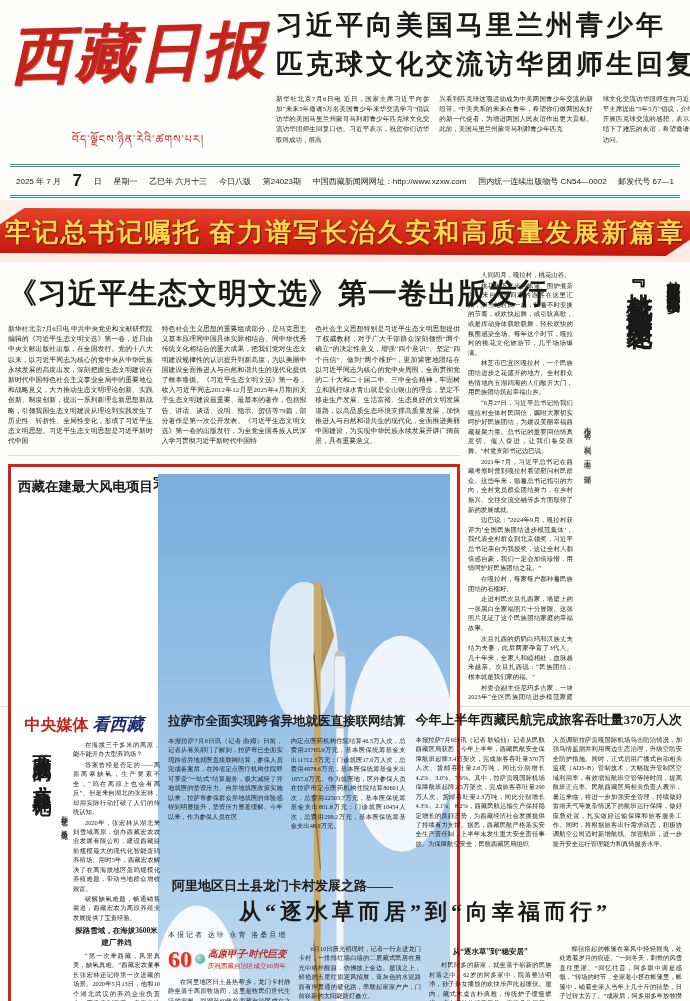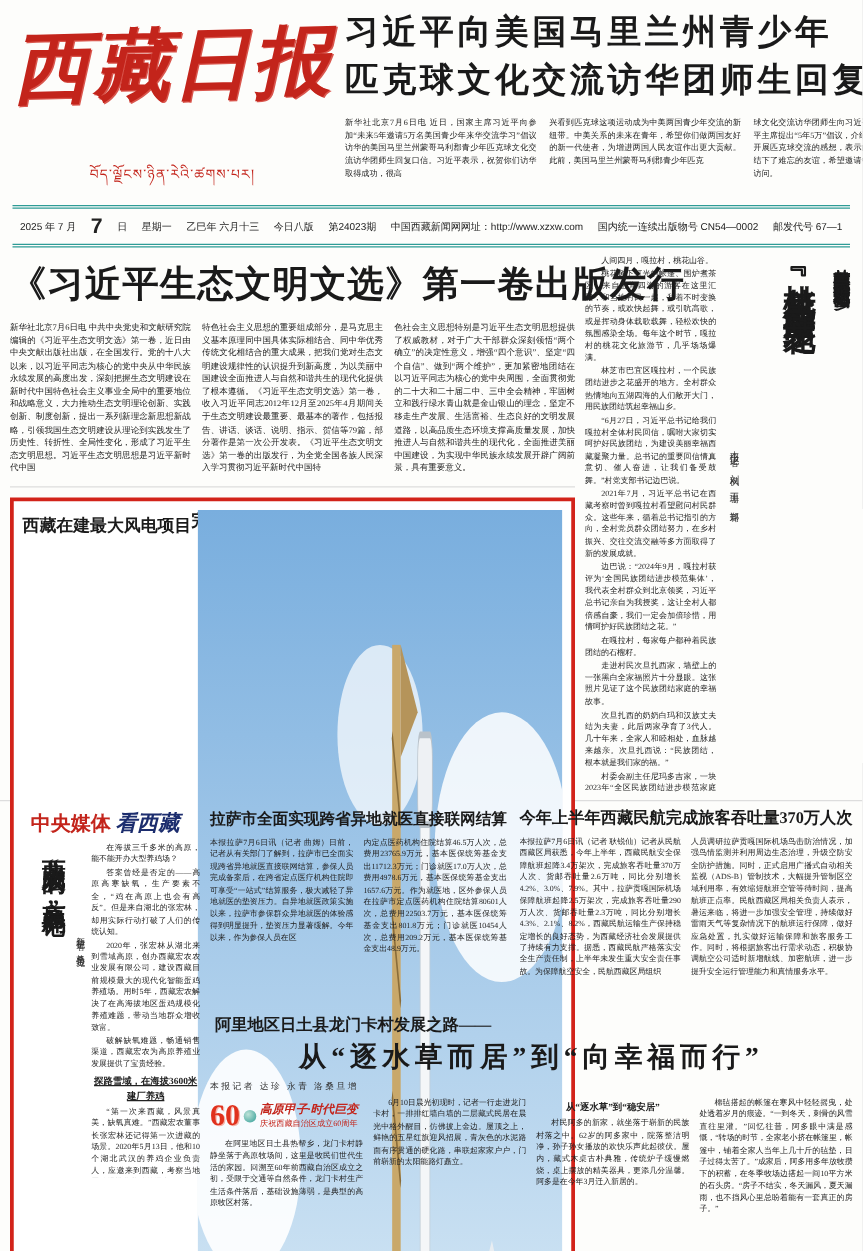--- a/index.html
+++ b/index.html
@@ -67,21 +67,21 @@
   
   .hongnong{width:230px;display:flex;flex-direction:column;}
   .hn-header{text-align:center;font-size:16px;font-weight:900;margin:2px 0 4px;white-space:nowrap;}
   .hn-header .r{color:#c3241b;margin-top:36px;}
   .hn-header .b{color:#1c2d6e;font-style:italic;font-size:17px;margin-top:30px;}
   .hn-content{display:flex;gap:4px;flex:1;overflow:hidden;}
   .hn-headline{width:44px;font-size:19px;font-weight:900;letter-spacing:2px;line-height:1.05;}
   .hn-byline{width:13px;font-size:7px;color:#333;letter-spacing:1px;padding-top:70px;}
   .hn-body{flex:1;font-size:6.3px;line-height:1.5;text-align:justify;color:#222;overflow:hidden;}
   .hn-body p{margin:0 0 1px;text-indent:12px;}
-  .hn-sub{font-weight:900;text-align:center;text-indent:0 !important;font-size:7.5px;margin:3px 0 !important;text-decoration:underline;}
+  .hn-sub{font-weight:900;text-align:center;text-indent:0 !important;font-size:7.5px;margin:3px 0 !important;}
 
   .mid-right{flex:1;display:flex;flex-direction:column;}
   .row-articles{display:flex;gap:10px;height:160px;}
   .lhasa{flex:1;}
   .lhasa-headline{font-size:12.5px;font-weight:900;text-align:center;white-space:nowrap;margin:2px 0 6px;}
   .two-cols{display:flex;gap:8px;overflow:hidden;height:128px;}
   .two-cols>div{flex:1;font-size:6.3px;line-height:1.5;text-align:justify;color:#222;}
   .aviation{flex:1;}
   .aviation-headline{font-size:13px;font-weight:900;white-space:nowrap;margin:0 0 6px;}
   .aviation .two-cols{height:138px;}
@@ -131,20 +131,25 @@
       <span>星期一</span>
       <span>乙巳年 六月十三</span>
       <span>今日八版</span>
       <span>第24023期</span>
       <span>中国西藏新闻网网址：http://www.xzxw.com</span>
       <span>国内统一连续出版物号 CN54—0002</span>
       <span>邮发代号 67—1</span>
     </div>
   </header>
 
+  <div class="banner-strip">
+    <div class="banner">
+      <span>牢记总书记嘱托  奋力谱写长治久安和高质量发展新篇章</span>
+    </div>
+  </div>
 
   <div class="grid-a">
     <div class="col-left">
 
       <article>
         <h2 class="lead-headline">《习近平生态文明文选》第一卷出版发行</h2>
         <div class="lead-cols">
           <div class="lead-col">新华社北京7月6日电 中共中央党史和文献研究院编辑的《习近平生态文明文选》第一卷，近日由中央文献出版社出版，在全国发行。党的十八大以来，以习近平同志为核心的党中央从中华民族永续发展的高度出发，深刻把握生态文明建设在新时代中国特色社会主义事业全局中的重要地位和战略意义，大力推动生态文明理论创新、实践创新、制度创新，提出一系列新理念新思想新战略，引领我国生态文明建设从理论到实践发生了历史性、转折性、全局性变化，形成了习近平生态文明思想。习近平生态文明思想是习近平新时代中国</div>
           <div class="lead-col">特色社会主义思想的重要组成部分，是马克思主义基本原理同中国具体实际相结合、同中华优秀传统文化相结合的重大成果，把我们党对生态文明建设规律性的认识提升到新高度，为以美丽中国建设全面推进人与自然和谐共生的现代化提供了根本遵循。《习近平生态文明文选》第一卷，收入习近平同志2012年12月至2025年4月期间关于生态文明建设最重要、最基本的著作，包括报告、讲话、谈话、说明、指示、贺信等79篇，部分著作是第一次公开发表。《习近平生态文明文选》第一卷的出版发行，为全党全国各族人民深入学习贯彻习近平新时代中国特</div>
           <div class="lead-col">色社会主义思想特别是习近平生态文明思想提供了权威教材，对于广大干部群众深刻领悟“两个确立”的决定性意义，增强“四个意识”、坚定“四个自信”、做到“两个维护”，更加紧密地团结在以习近平同志为核心的党中央周围，全面贯彻党的二十大和二十届二中、三中全会精神，牢固树立和践行绿水青山就是金山银山的理念，坚定不移走生产发展、生活富裕、生态良好的文明发展道路，以高品质生态环境支撑高质量发展，加快推进人与自然和谐共生的现代化，全面推进美丽中国建设，为实现中华民族永续发展开辟广阔前景，具有重要意义。</div>

